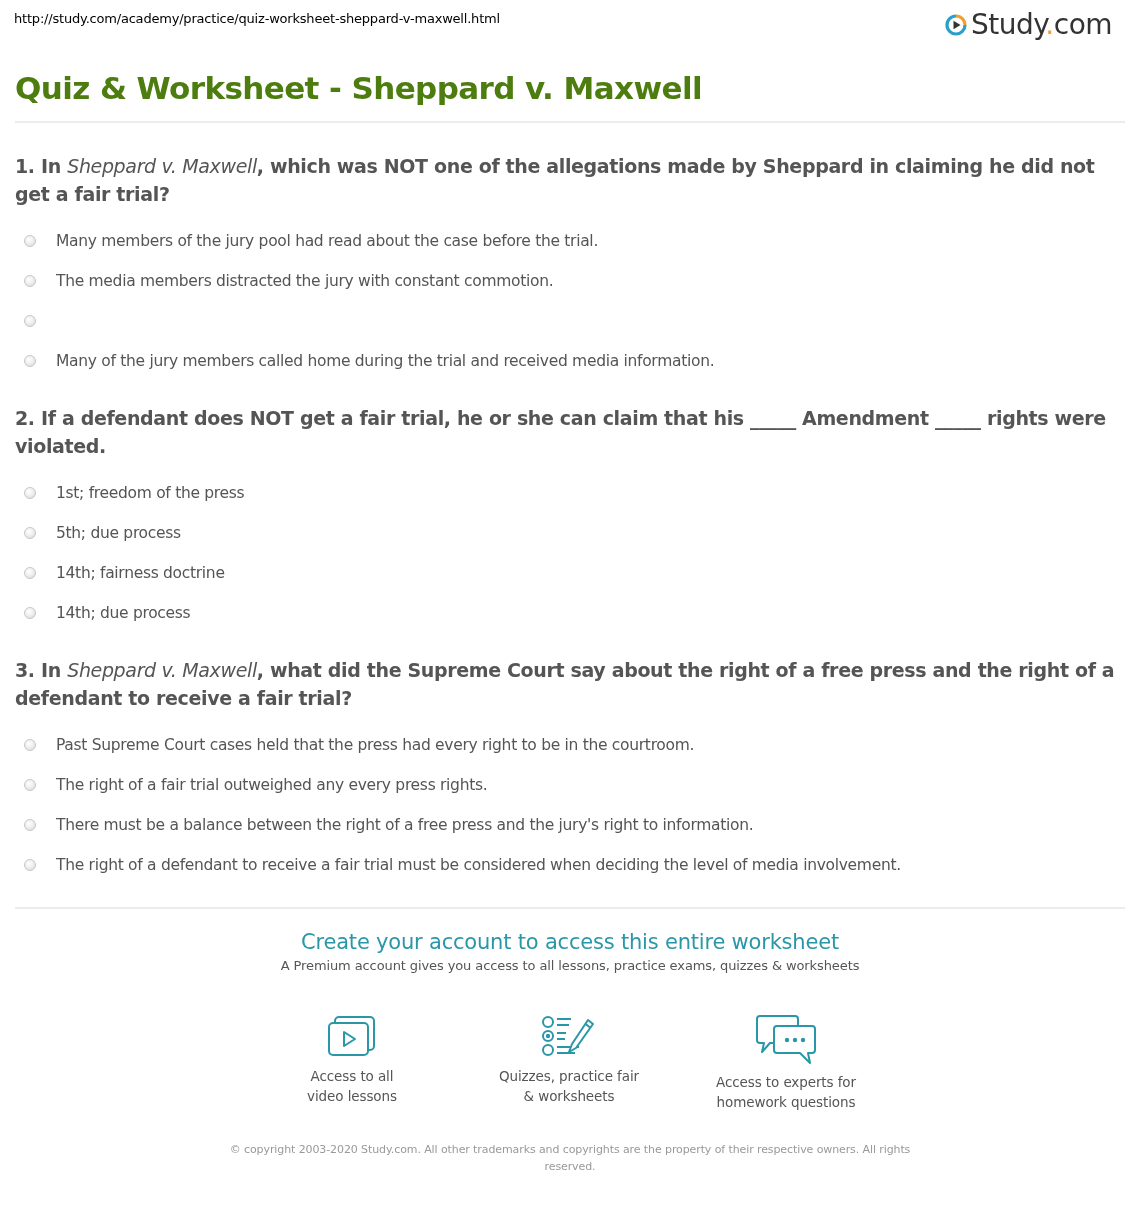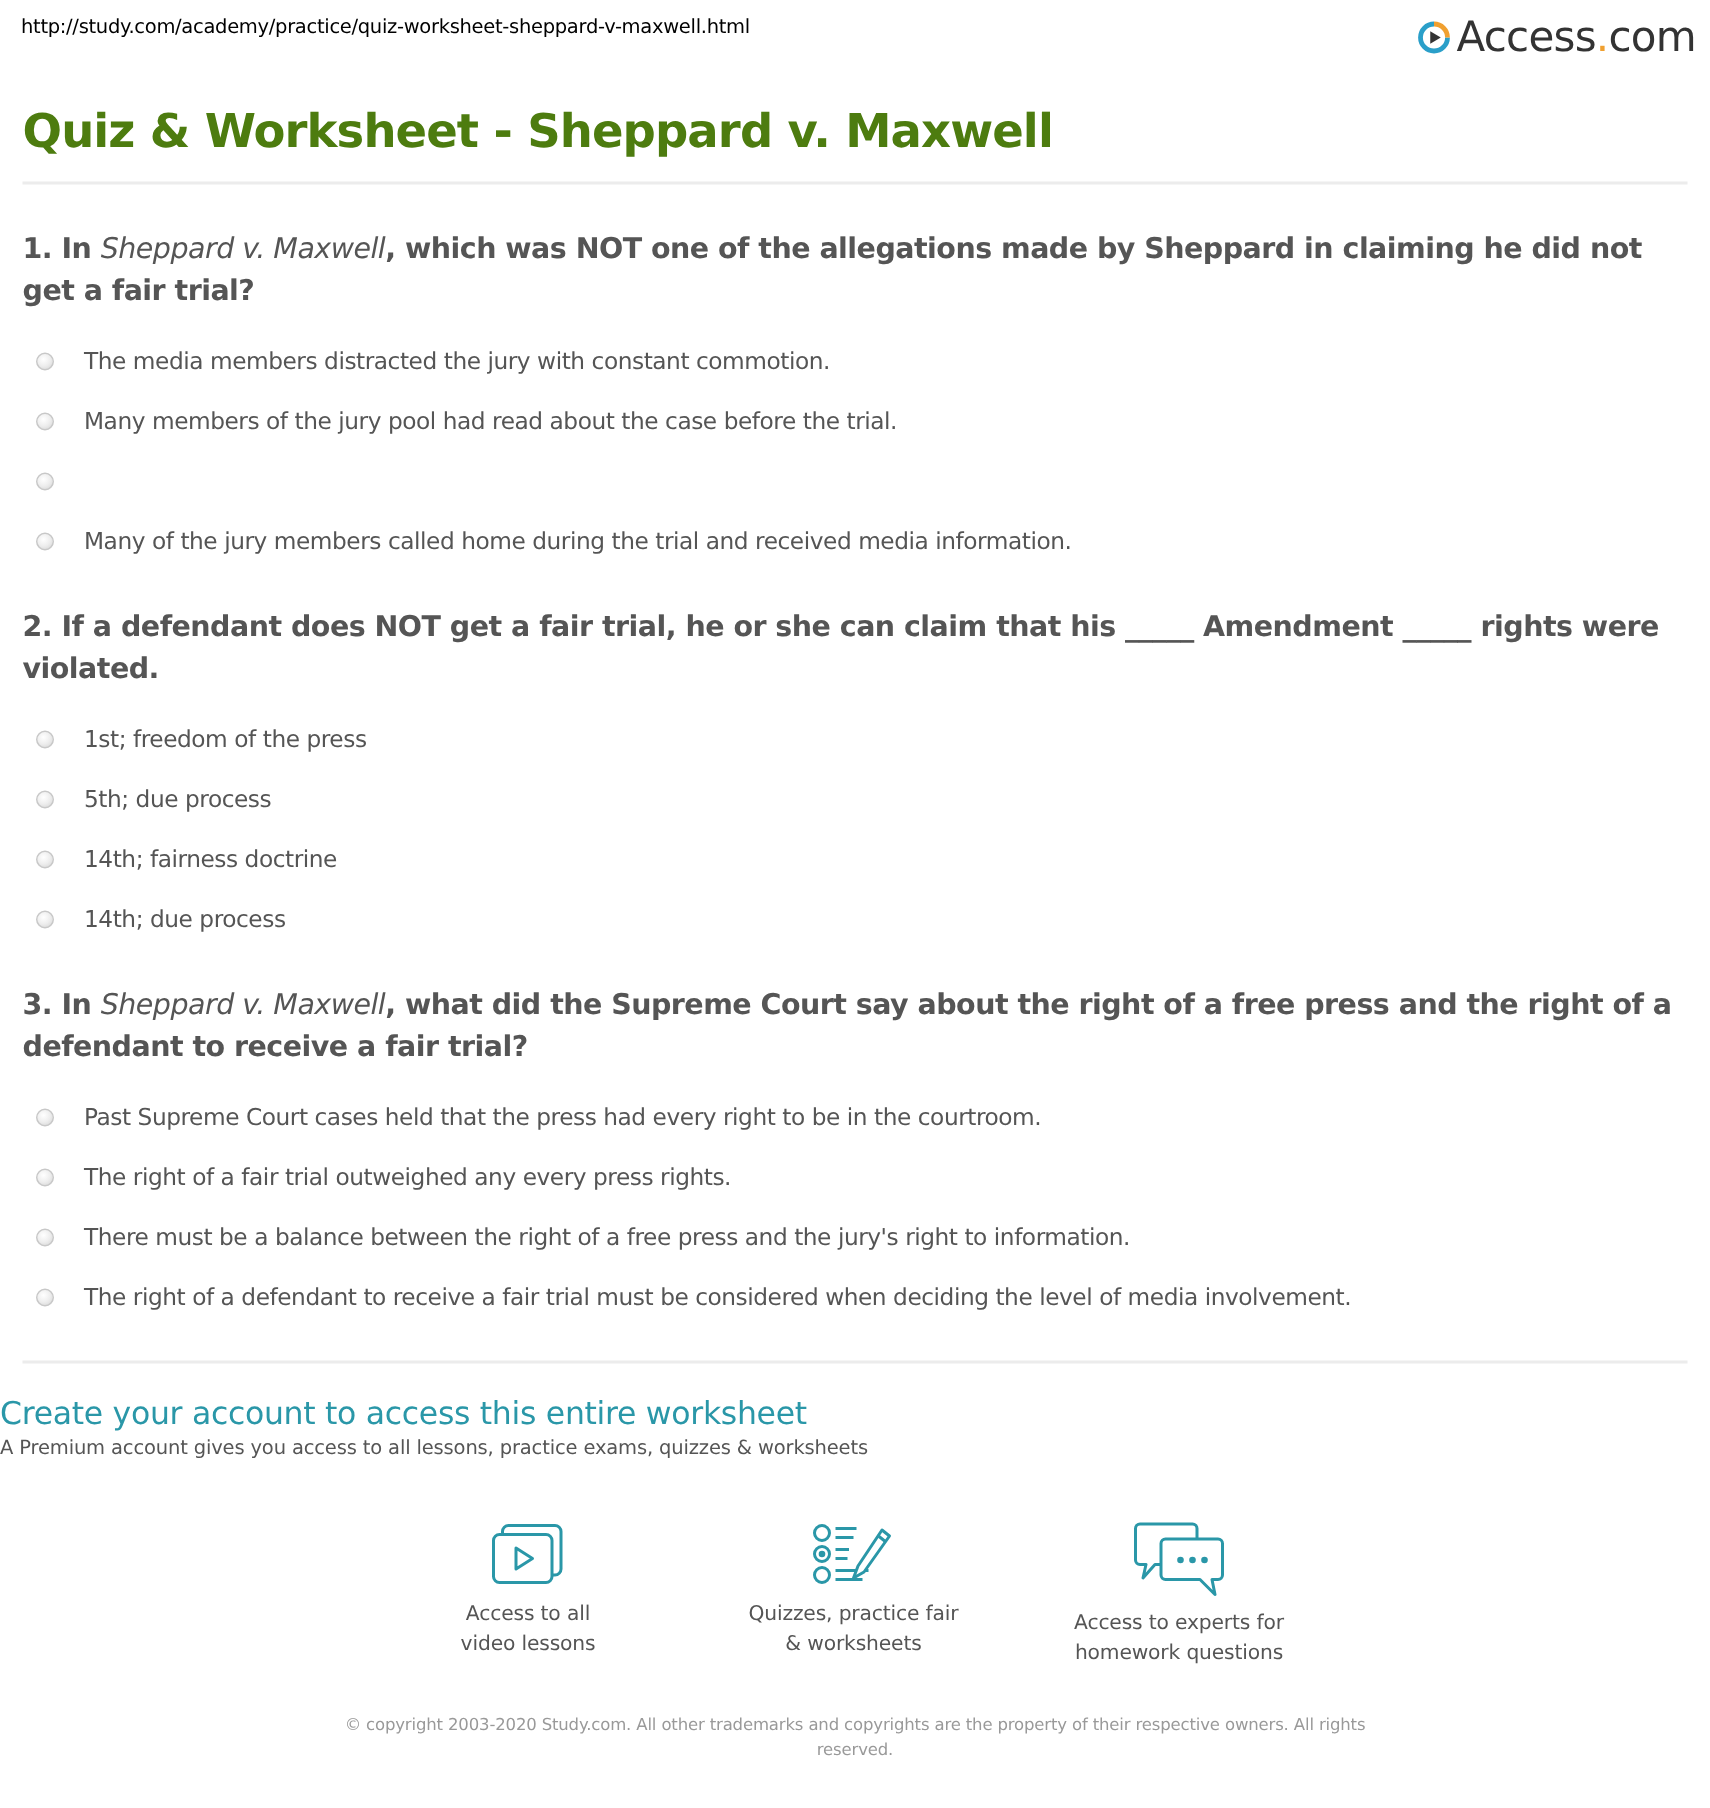--- a/index.html
+++ b/index.html
@@ -21,21 +21,21 @@
 
   .question { position: absolute; left: 15px; width: 1115px; }
   .q-text { font-size: 19px; font-weight: bold; color: #555; line-height: 28px; letter-spacing: -0.35px; }
   .q-text em { font-weight: normal; font-style: italic; }
   .options { list-style: none; margin-top: 13px; }
   .option { display: flex; align-items: center; height: 40px; font-size: 15.5px; color: #555; letter-spacing: -0.3px; cursor: pointer; }
   .radio { width: 12px; height: 12px; border-radius: 50%; border: 1px solid #c8c8c8;
            background: radial-gradient(circle at 40% 35%, #ffffff 0%, #eeeeee 50%, #d3d3d3 100%);
            margin-left: 9px; margin-right: 20px; flex-shrink: 0; }
 
-  .cta { position: absolute; left: 0; right: 0; top: 930px; }
+  .cta { position: absolute; left: 0; right: 0; top: 930px; text-align: center; }
   .cta-title { font-size: 21px; color: #2a97a8; letter-spacing: -0.2px; }
   .cta-sub { font-size: 13px; color: #555; margin-top: 4px; letter-spacing: -0.1px; }
 
   .features { position: absolute; top: 1014px; left: 0; right: 0; }
   .feature { position: absolute; width: 200px; text-align: center; }
   .feature svg { display: block; margin: 0 auto; }
   .feature-label { font-size: 13.5px; color: #555; line-height: 20px; margin-top: 8px; letter-spacing: -0.1px; }
 
   .copyright { position: absolute; left: 210px; width: 720px; top: 1141px; text-align: center; font-size: 11px; color: #999; line-height: 17px; letter-spacing: -0.1px; }
 </style>
@@ -43,37 +43,37 @@
 <body>
 
 <div class="url">http://study.com/academy/practice/quiz-worksheet-sheppard-v-maxwell.html</div>
 
 <div class="logo">
   <svg class="logo-mark" viewBox="0 0 22 22">
     <path d="M11 2 A9 9 0 1 0 20 11" fill="none" stroke="#2a9fc9" stroke-width="3.2"></path>
     <path d="M20 11 A9 9 0 0 0 11 2" fill="none" stroke="#f0a030" stroke-width="3.2"></path>
     <polygon points="8.5,6.8 8.5,15.2 15.5,11" fill="#333"></polygon>
   </svg>
-  <span class="logo-text"><span>Access</span><span class="dot">.</span><span>com</span></span>
+  <span class="logo-text"><span>Study</span><span class="dot">.</span><span>com</span></span>
 </div>
 
 <h1 class="page-title">Quiz &amp; Worksheet - Sheppard v. Maxwell</h1>
 
 <div class="rule top"></div>
 
 <div class="question" style="top:152px;">
   <div class="q-text"><span>1. In </span><em>Sheppard v. Maxwell</em><span>, which was NOT one of the allegations made by Sheppard in claiming he did not get a fair trial?</span></div>
   <ul class="options">
     <li class="option">
         <span class="radio"></span>
-        <span>The media members distracted the jury with constant commotion.</span>
+        <span>Many members of the jury pool had read about the case before the trial.</span>
       </li>
     <li class="option">
         <span class="radio"></span>
-        <span>Many members of the jury pool had read about the case before the trial.</span>
+        <span>The media members distracted the jury with constant commotion.</span>
       </li>
     <li class="option">
         <span class="radio"></span>
       </li>
     <li class="option">
         <span class="radio"></span>
         <span>Many of the jury members called home during the trial and received media information.</span>
       </li>
   </ul>
 </div>

